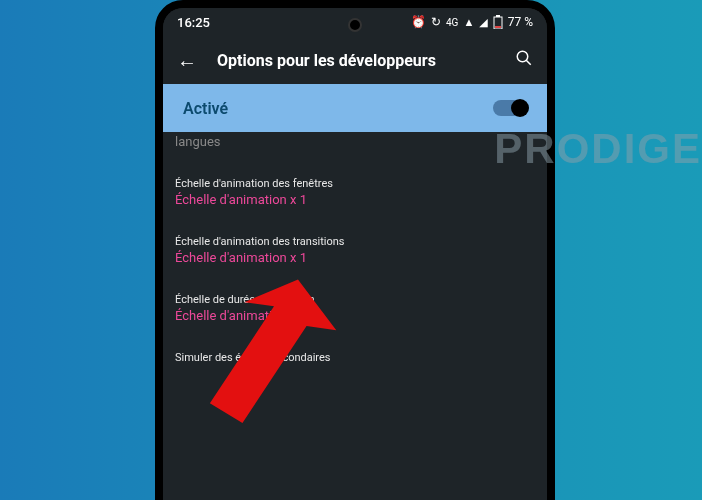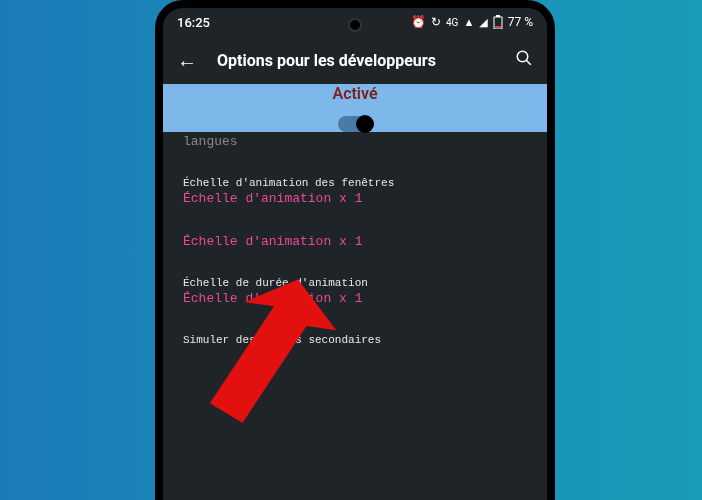--- a/index.html
+++ b/index.html
@@ -64,42 +64,41 @@
   .back-arrow { font-size: 20px; cursor: pointer; padding: 4px; }
   .app-title { flex: 1; font-size: 16px; font-weight: 700; }
   .search-icon { font-size: 18px; cursor: pointer; padding: 4px; }
   .toggle-row {
     background: #7eb8ea;
     height: 48px;
     display: flex;
     align-items: center;
     justify-content: space-between;
     padding: 0 20px;
-    color: #7f1d1d;
-    flex-direction: column;
+    color: #0c4a6e;
   }
   .toggle-label { font-size: 16px; font-weight: 600; }
   .switch {
     width: 34px;
     height: 16px;
     background: #4a7aa8;
     border-radius: 10px;
     position: relative;
     cursor: pointer;
   }
   .switch-knob {
     width: 18px;
     height: 18px;
     background: #000;
     border-radius: 50%;
     position: absolute;
     right: -2px;
     top: -1px;
   }
-  .settings-list { padding: 0 20px; color: #fff; font-family: Liberation Mono, monospace; }
+  .settings-list { padding: 0 12px; color: #fff; }
   .setting-item { padding: 14px 0; cursor: pointer; }
   .setting-title { font-size: 11px; color: #e8e8e8; margin-bottom: 2px; }
   .setting-subtitle { font-size: 13px; color: #ec4899; }
   .partial-top .setting-subtitle { color: #888; }
   .watermark {
     position: absolute;
     right: 0;
     top: 130px;
     color: rgba(140, 160, 170, 0.5);
     font-family: Arial, sans-serif;
@@ -181,36 +180,38 @@
       <div class="setting-item partial-top" style="padding-top:2px;">
         <div class="setting-subtitle">langues</div>
       </div>
 
       <div class="setting-item">
         <div class="setting-title">Échelle d'animation des fenêtres</div>
         <div class="setting-subtitle">Échelle d'animation x 1</div>
       </div>
 
       <div class="setting-item">
+        <div class="setting-title">Échelle d'animation des transitions</div>
         <div class="setting-subtitle">Échelle d'animation x 1</div>
       </div>
 
       <div class="setting-item">
         <div class="setting-title">Échelle de durée d'animation</div>
         <div class="setting-subtitle">Échelle d'animation x 1</div>
       </div>
 
       <div class="setting-item">
         <div class="setting-title">Simuler des écrans secondaires</div>
       </div>
     </div>
 
   </div>
 </div>
 
 <div class="watermark">
+  <div class="watermark-main">PRODIGE</div>
 </div>
 
 <div class="arrow-annotation">
   <svg width="180" height="200" viewBox="0 0 180 200">
     <polygon points="125,5 170,50 140,50 90,155 55,140 105,35 75,35" fill="#e31010" transform="rotate(8 100 100)"></polygon>
   </svg>
 </div>
 
 </body></html>

